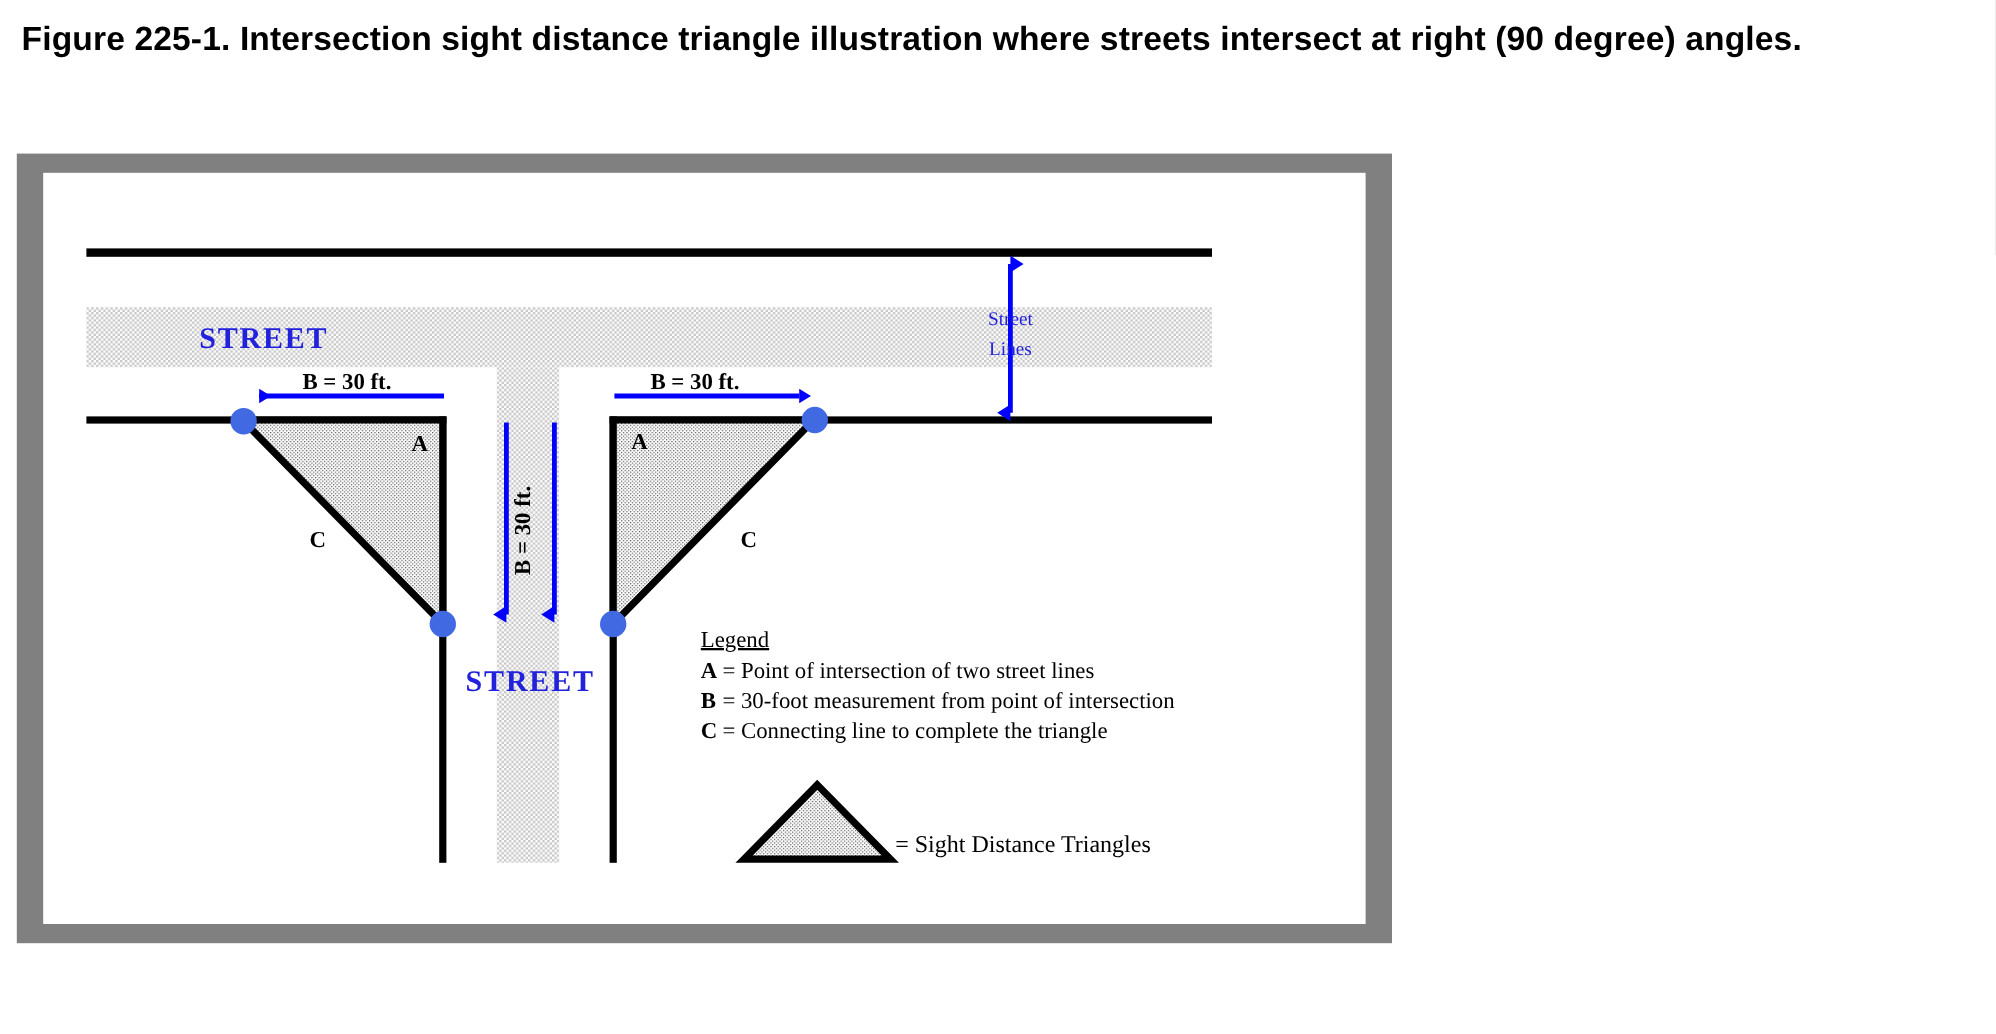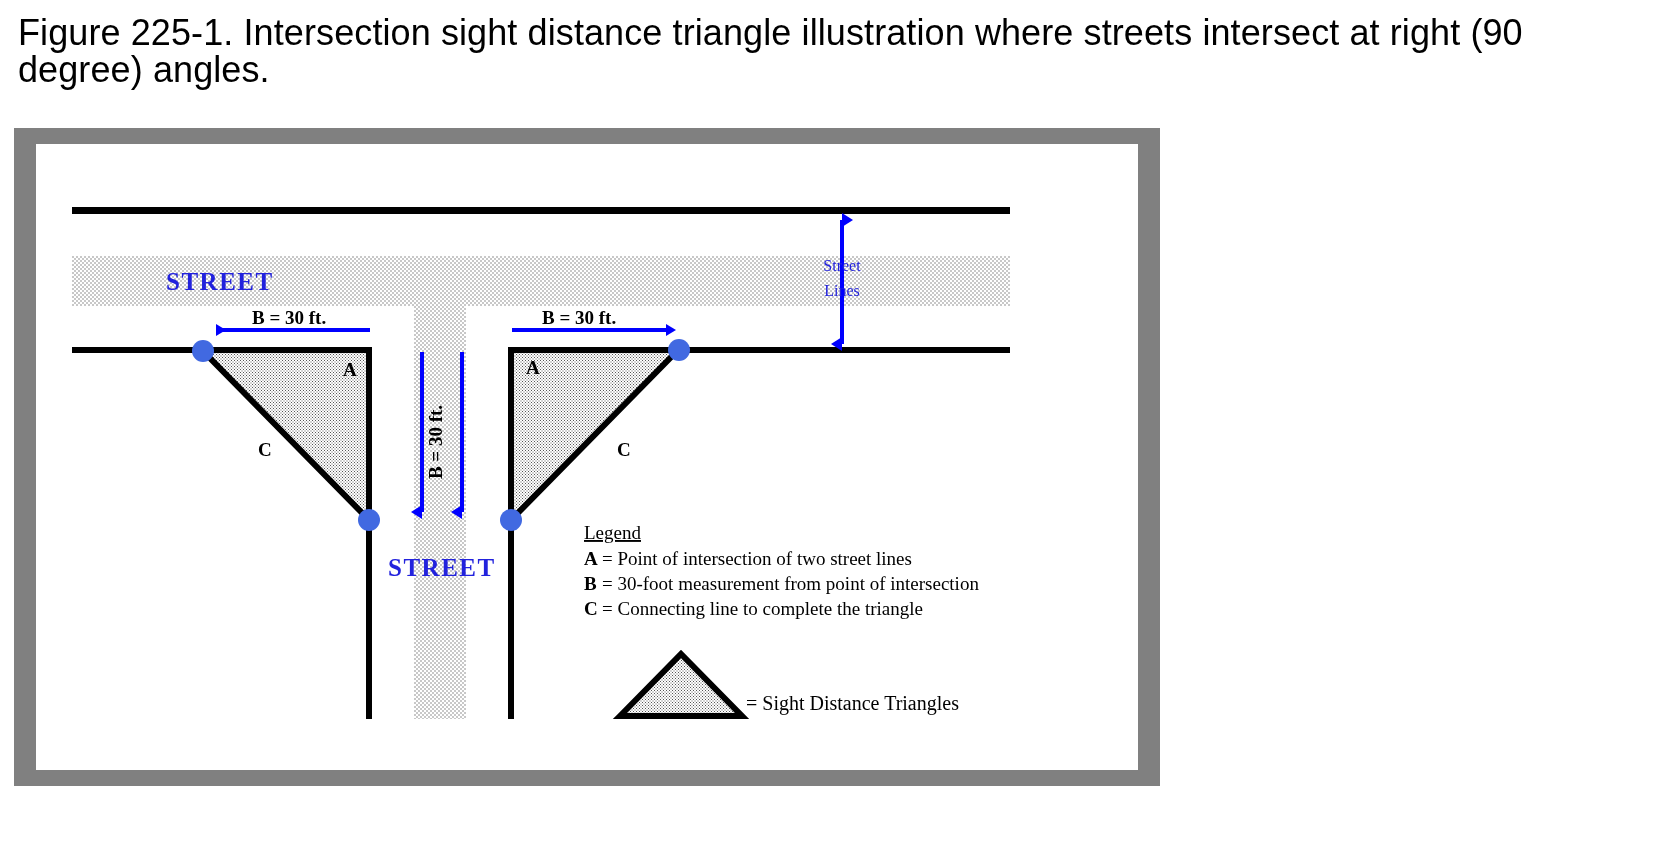--- a/index.html
+++ b/index.html
@@ -14,22 +14,22 @@
     overflow: hidden;
     position: relative;
   }
 
   #figure-caption {
     position: absolute;
     left: 18px;
     top: 14px;
     width: 1620px;
     font-family: "Liberation Sans", sans-serif;
-    font-weight: normal;
-    font-size: 36px;
+    font-weight: bold;
+    font-size: 28px;
     line-height: 37px;
     color: #000000;
     letter-spacing: 0.1px;
     white-space: normal;
   }
 
   #diagram-frame {
     position: absolute;
     left: 14px;
     top: 128px;

